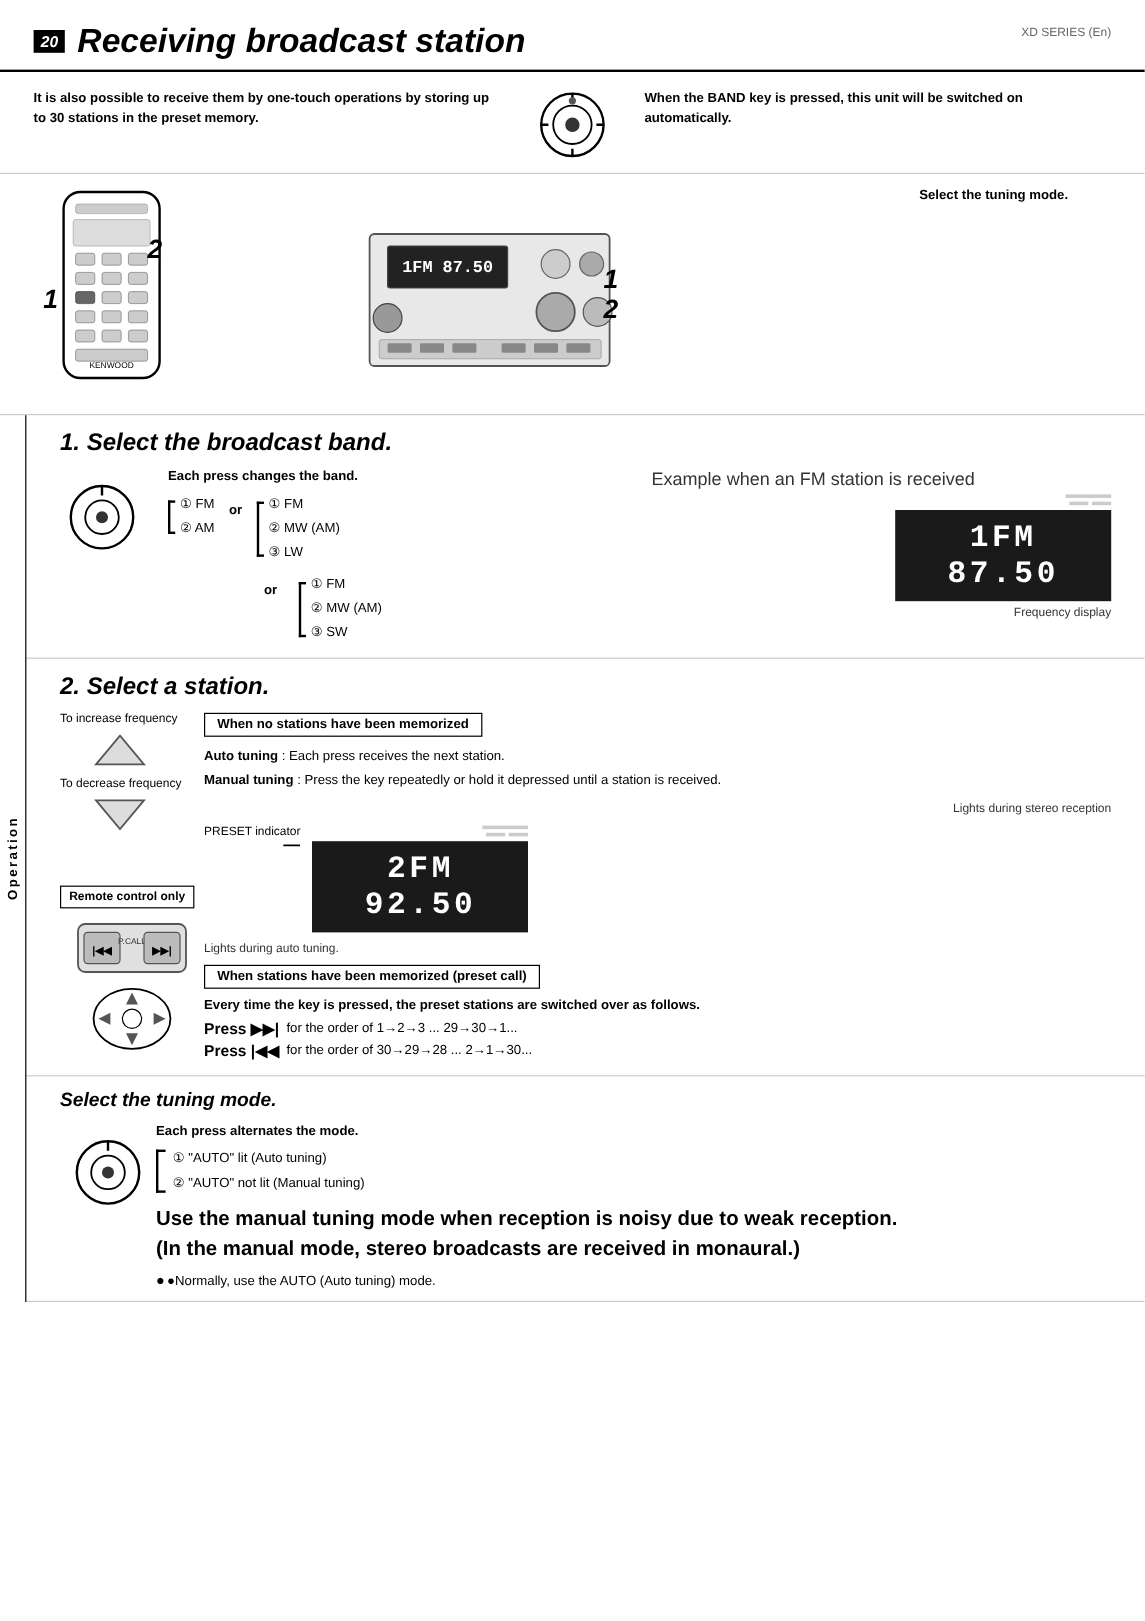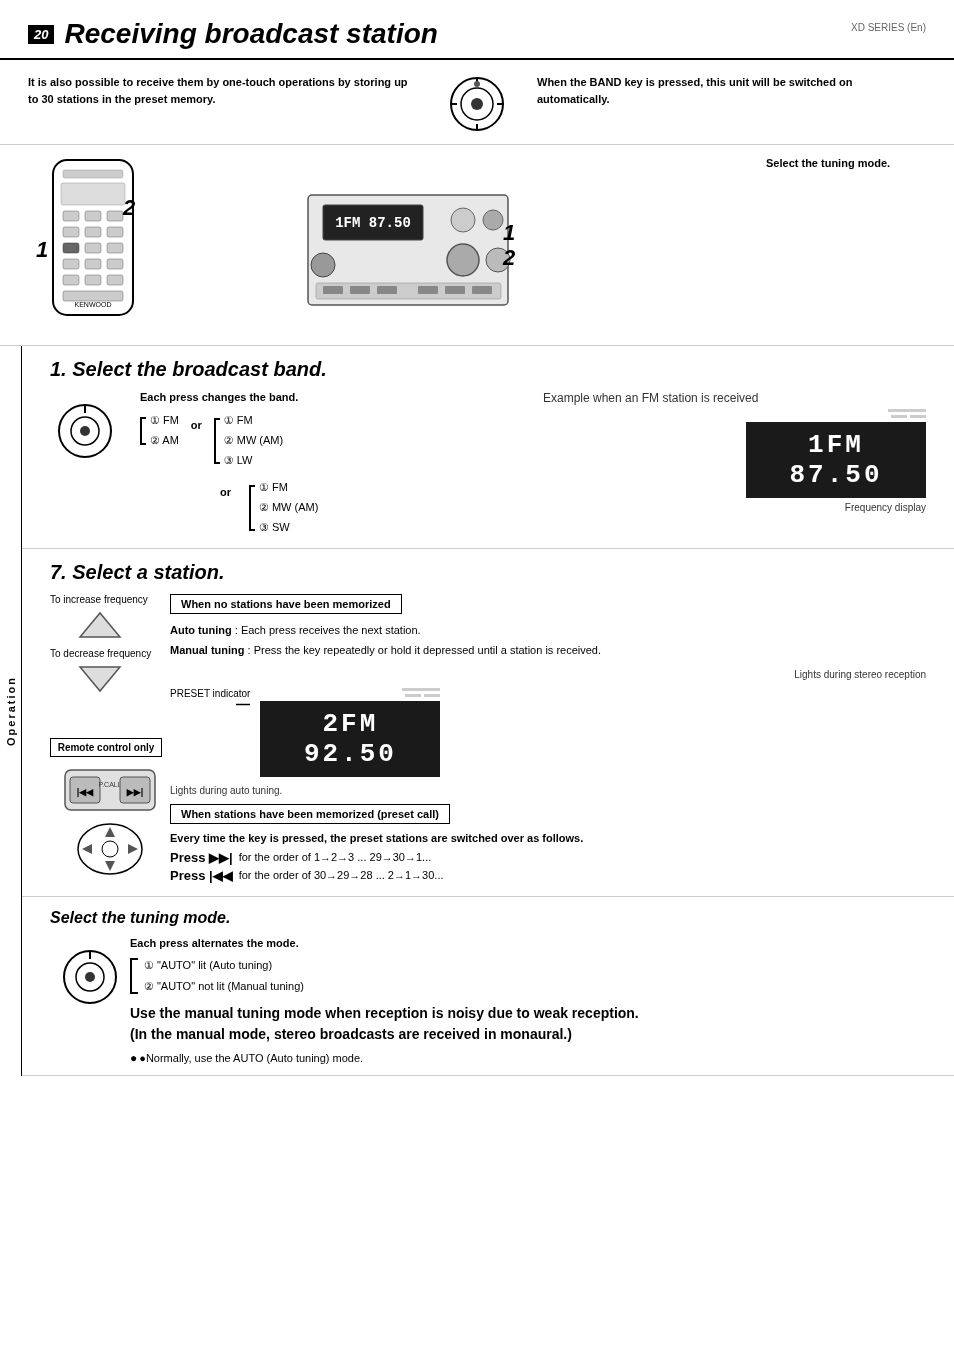--- a/index.html
+++ b/index.html
@@ -164,21 +164,21 @@
       padding-top: 8px;
     }
     .fm-display-area {
       flex: 1;
       display: flex;
       flex-direction: column;
       align-items: flex-end;
       gap: 4px;
     }
     .example-label {
-      font-size: 12px;
+      font-size: 15px;
       color: #333;
       align-self: flex-start;
     }
     .freq-display {
       background: #1a1a1a;
       color: #fff;
       font-family: 'Courier New', monospace;
       font-size: 26px;
       font-weight: bold;
       padding: 8px 14px;
@@ -306,21 +306,21 @@
       width: 80px;
       flex-shrink: 0;
       display: flex;
       justify-content: center;
       padding-top: 10px;
     }
     .tuning-mode-details {
       flex: 1;
     }
     .manual-note {
-      font-size: 14px;
+      font-size: 17px;
       font-weight: bold;
       margin: 6px 0;
       line-height: 1.5;
     }
     .auto-note {
       font-size: 11px;
       margin-top: 4px;
     }
     .bullet {
       font-size: 12px;
@@ -505,21 +505,21 @@
               </div>
             </div>
             <div class="freq-display">1FM  87.50</div>
           </div>
           <div class="freq-sub-label">Frequency display</div>
         </div>
       </div>
     </div>
 
     <div class="section-2">
-      <div class="section-title">7.  Select a station.</div>
+      <div class="section-title">2.  Select a station.</div>
       <div class="section-2-content">
 
         <div class="freq-control-area">
           <div class="freq-control-label">To increase frequency</div>
 
           <div style="margin: 4px 0 4px 20px;">
             <svg width="60" height="32" viewBox="0 0 60 32">
               <polygon points="10,28 30,4 50,28" fill="#ddd" stroke="#555" stroke-width="1.5"></polygon>
             </svg>
           </div>

